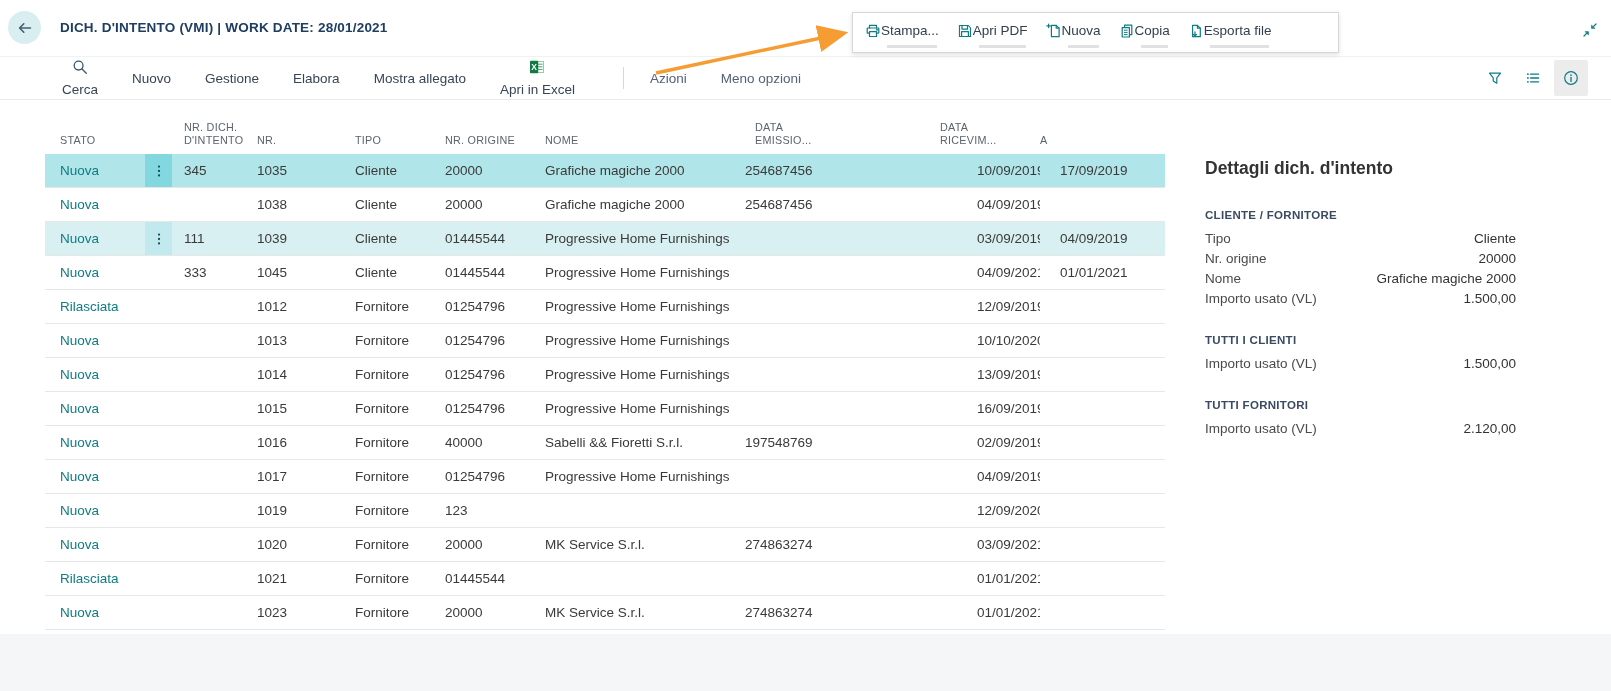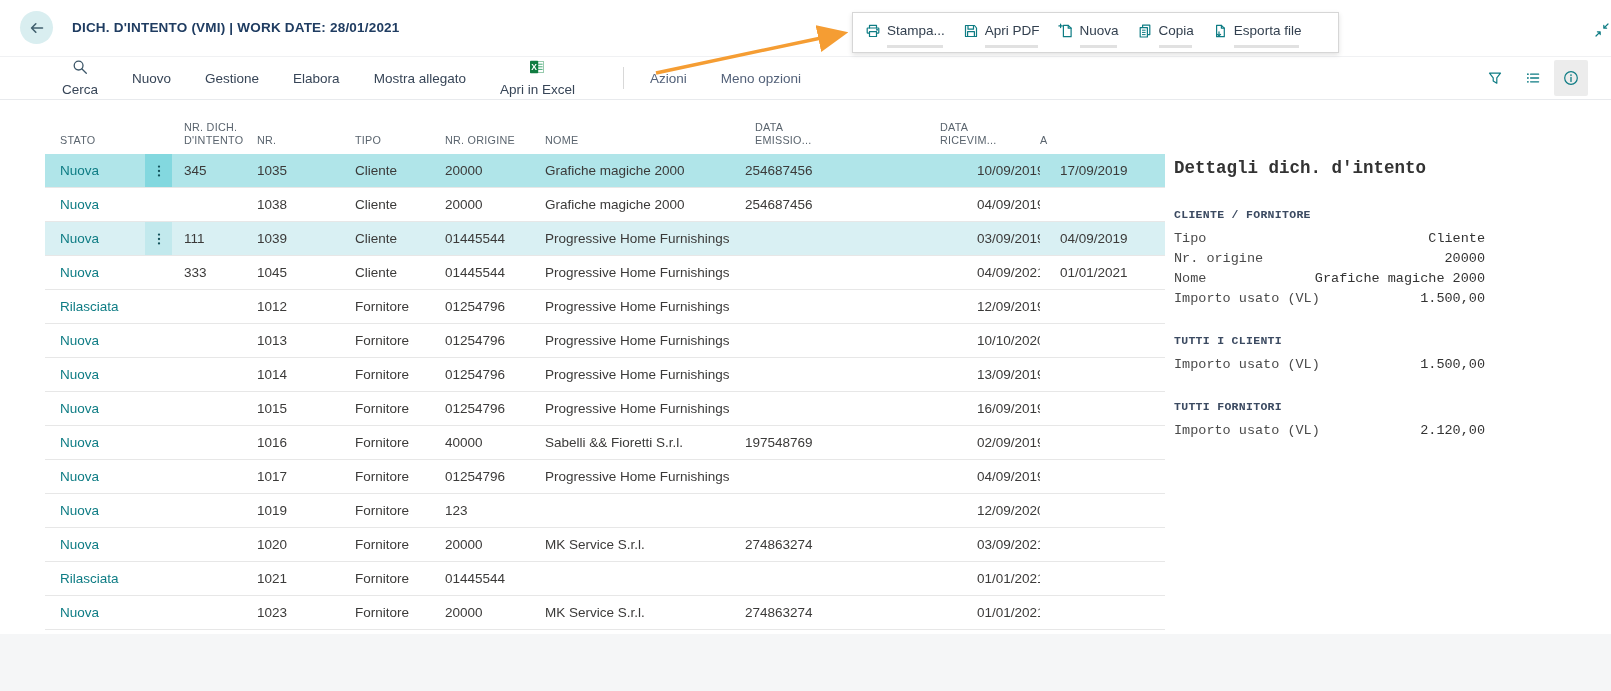--- a/index.html
+++ b/index.html
@@ -4,33 +4,33 @@
 <style>
   * { margin:0; padding:0; box-sizing:border-box; }
   html,body { width:1611px; height:691px; }
   body {
     position:relative; overflow:hidden; background:#ffffff;
     font-family:"Liberation Sans", sans-serif; color:#3b3a39;
   }
   button { background:none; border:none; font-family:inherit; cursor:pointer; }
 
   
-  .titlebar { position:absolute; left:0; top:0; width:1364px; height:56px; background:#fff;margin-left:12px; }
+  .titlebar { position:absolute; left:0; top:0; width:1364px; height:56px; background:#fff; }
   .back-btn { position:absolute; left:8px; top:11px; width:33px; height:33px; border-radius:50%;
               background:#d9eef0; display:flex; align-items:center; justify-content:center; }
   .page-title { position:absolute; left:60px; top:20px; font-size:13.5px; font-weight:700;
                 color:#1f3c61; letter-spacing:.2px; white-space:nowrap; }
   .collapse-btn { position:absolute; left:1578px; top:18px; width:24px; height:24px;
                   display:flex; align-items:center; justify-content:center; }
 
   
   .action-popup { position:absolute; left:852px; top:12px; width:487px; height:41px; background:#fff;
                   border:1px solid #d6d6d6; box-shadow:0 2px 5px rgba(0,0,0,.12);
                   display:flex; align-items:center; padding:0 10px; gap:14px; z-index:40; overflow:hidden; }
-  .popup-item { position:relative; display:flex; align-items:center; gap:6px; height:41px;
+  .popup-item { position:relative; display:flex; align-items:center; height:41px;
                 font-size:13.5px; color:#33404f; white-space:nowrap; padding:0 2px; }
   .popup-item::after { content:""; position:absolute; left:24px; right:4px; top:33px; height:3px;
                        background:#c9c9c9; opacity:.55; }
   .popup-item .lbl { position:relative; top:-2px; }
   .popup-item .icon { position:relative; top:-2px; }
 
   
   .annotation { position:absolute; left:0; top:0; width:1611px; height:110px; z-index:60; pointer-events:none; }
 
   
@@ -71,21 +71,21 @@
   .td.c-emiss { padding-left:37px; }
   .td.c-ricev { padding-left:20px; }
   .th.c-emiss { padding-left:15px; }
   .th.c-ricev { padding-left:0; }
   .c-menu { justify-content:center; }
   .menu-strong { background:#83d8df; }
   .menu-light  { background:#c2e9ed; }
   .link { color:#0e7c84; }
 
   
-  .factbox { position:absolute; left:1174px; top:58px; width:311px;font-family:Liberation Mono, monospace; }
+  .factbox { position:absolute; left:1205px; top:58px; width:311px; }
   .fb-title { font-size:17.5px; font-weight:600; color:#333; margin-bottom:30px; }
   .fb-row { display:flex; justify-content:space-between; align-items:center; height:20px; font-size:13.5px; }
   .fb-label { color:#4a4a4a; }
   .fb-value { color:#333; text-align:right; }
   .fb-anno .fb-value { font-weight:700; }
   .fb-heading { margin:26px 0 7px; font-size:11.5px; font-weight:700; color:#3b4a61; letter-spacing:.3px; }
 
   .footer-strip { position:absolute; left:0; top:634px; width:1611px; height:57px; background:#f5f6f7; }
 </style>
 </head>

